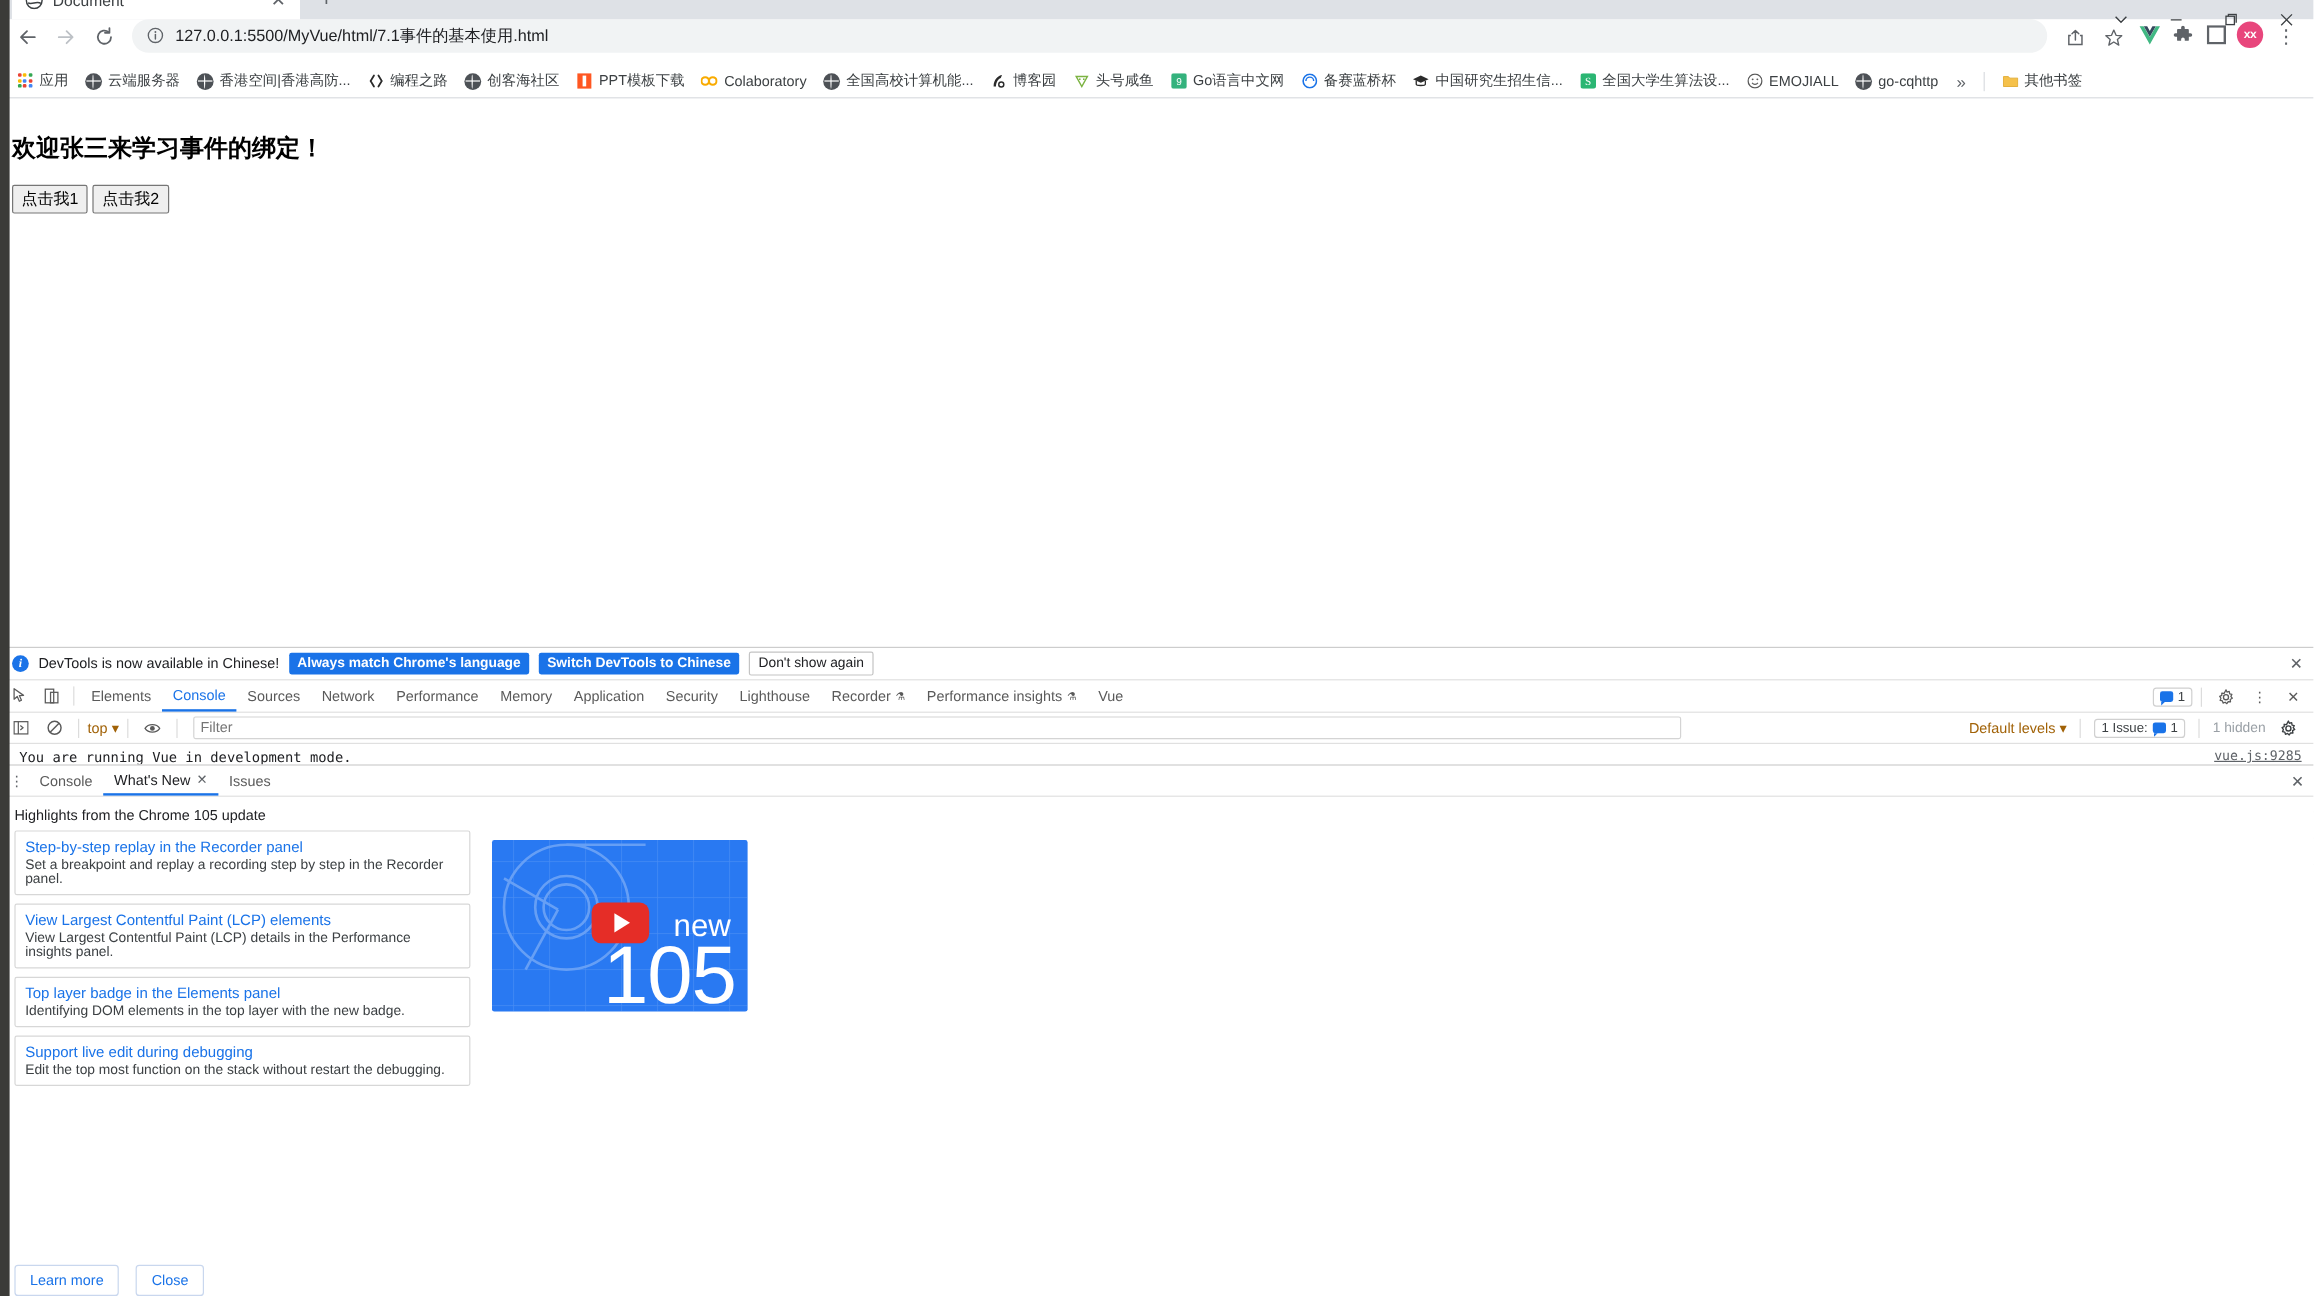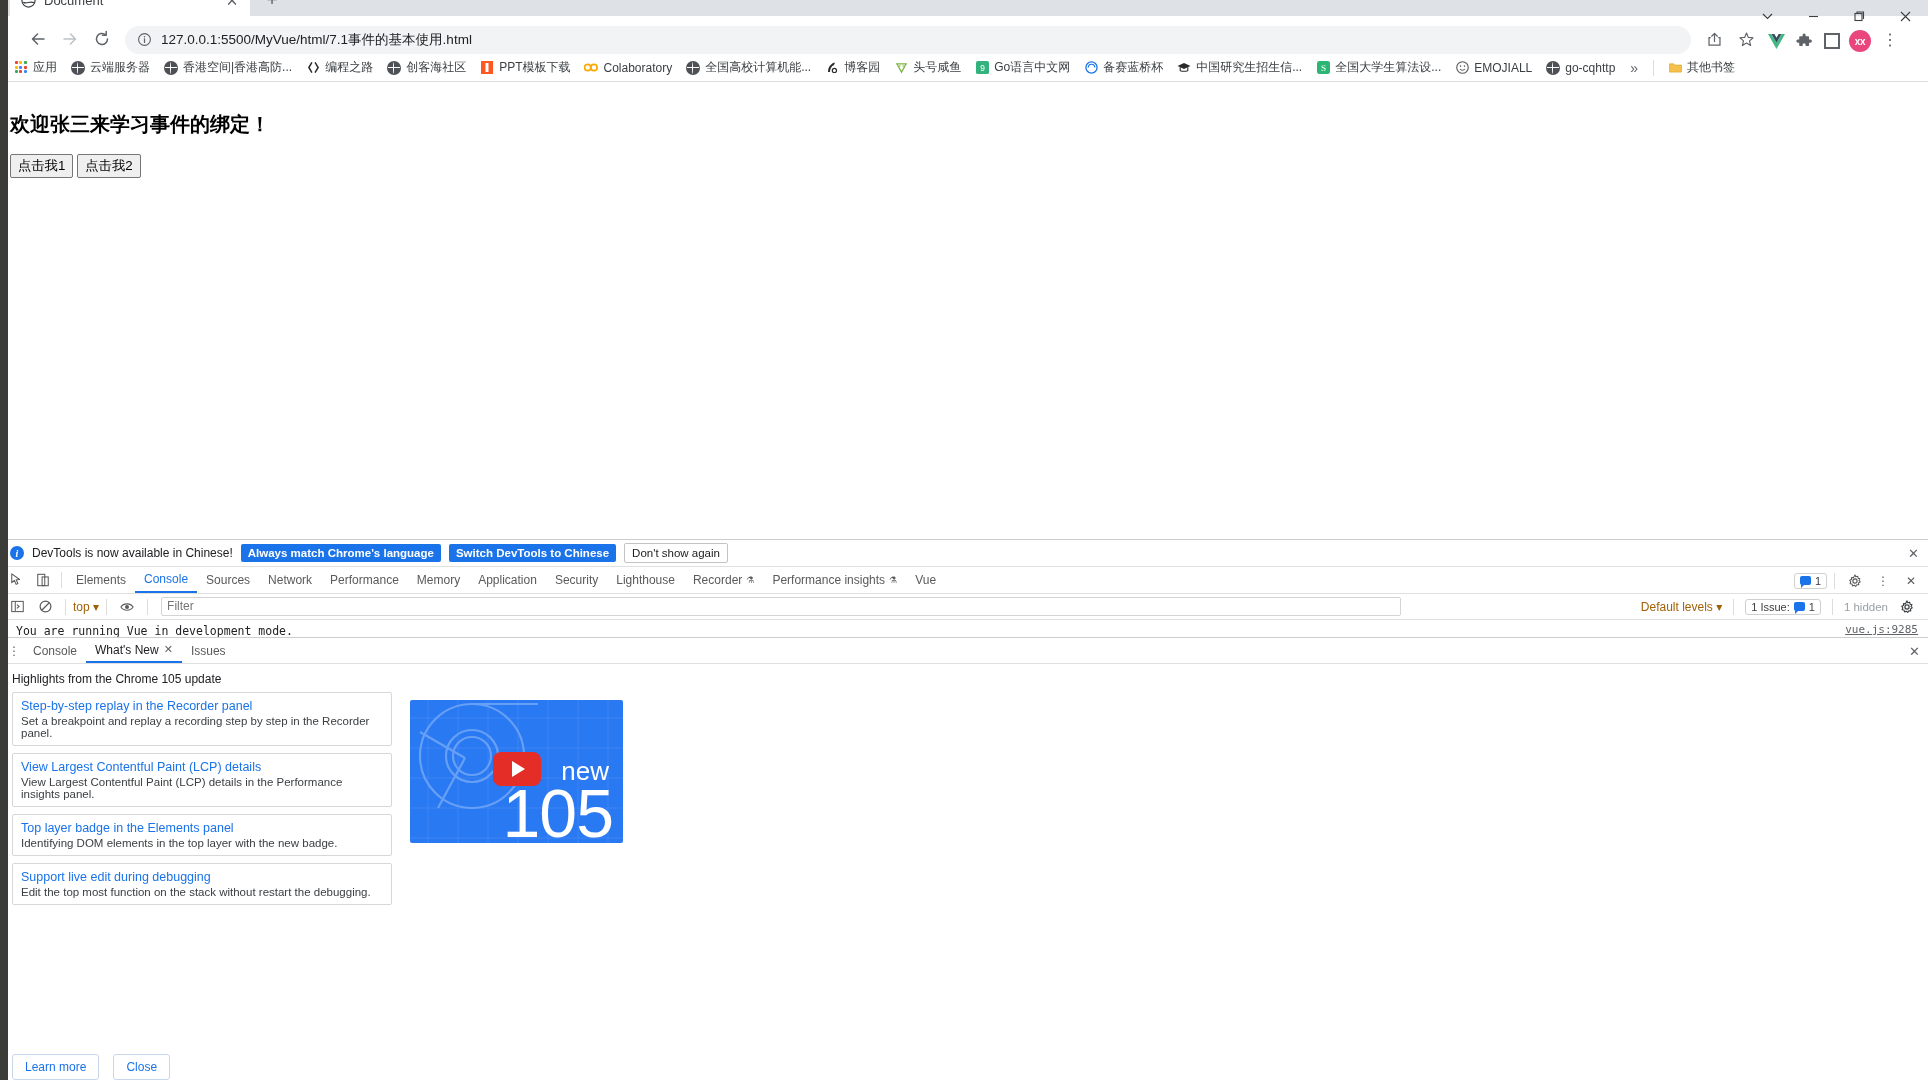--- a/index.html
+++ b/index.html
@@ -43,22 +43,22 @@
     display: flex; align-items: center;
   }
   .wincontrols > div {
     width: 46px; height: 32px; display: flex; align-items: center; justify-content: center;
     color: #3c4043; font-size: 12px;
   }
 
   
   .toolbar {
     height: 38px; background: #ffffff;
-    display: flex; align-items: flex-end;
-    padding: 0 23px; gap: 2px;
+    display: flex; align-items: flex-start;
+    padding: 0 8px; gap: 2px;
   }
   .tbtn {
     width: 30px; height: 30px; border-radius: 50%;
     display: flex; align-items: center; justify-content: center;
     color: #5f6368; flex: 0 0 auto;
   }
   .tbtn.disabled { color: #bdc1c6; }
   .omnibox {
     flex: 1; height: 28px; background: #f1f3f4; border-radius: 14px;
     display: flex; align-items: center; gap: 8px;
@@ -684,21 +684,21 @@
 
         <div class="wn-sub">Highlights from the Chrome 105 update</div>
 
         <div class="wn-body">
           <div class="wn-list">
             <div class="wn-card">
               <div class="wn-title">Step-by-step replay in the Recorder panel</div>
               <div class="wn-desc">Set a breakpoint and replay a recording step by step in the Recorder panel.</div>
             </div>
             <div class="wn-card">
-              <div class="wn-title">View Largest Contentful Paint (LCP) details</div>
+              <div class="wn-title">View Largest Contentful Paint (LCP) elements</div>
               <div class="wn-desc">View Largest Contentful Paint (LCP) details in the Performance insights panel.</div>
             </div>
             <div class="wn-card">
               <div class="wn-title">Top layer badge in the Elements panel</div>
               <div class="wn-desc">Identifying DOM elements in the top layer with the new badge.</div>
             </div>
             <div class="wn-card">
               <div class="wn-title">Support live edit during debugging</div>
               <div class="wn-desc">Edit the top most function on the stack without restart the debugging.</div>
             </div>

